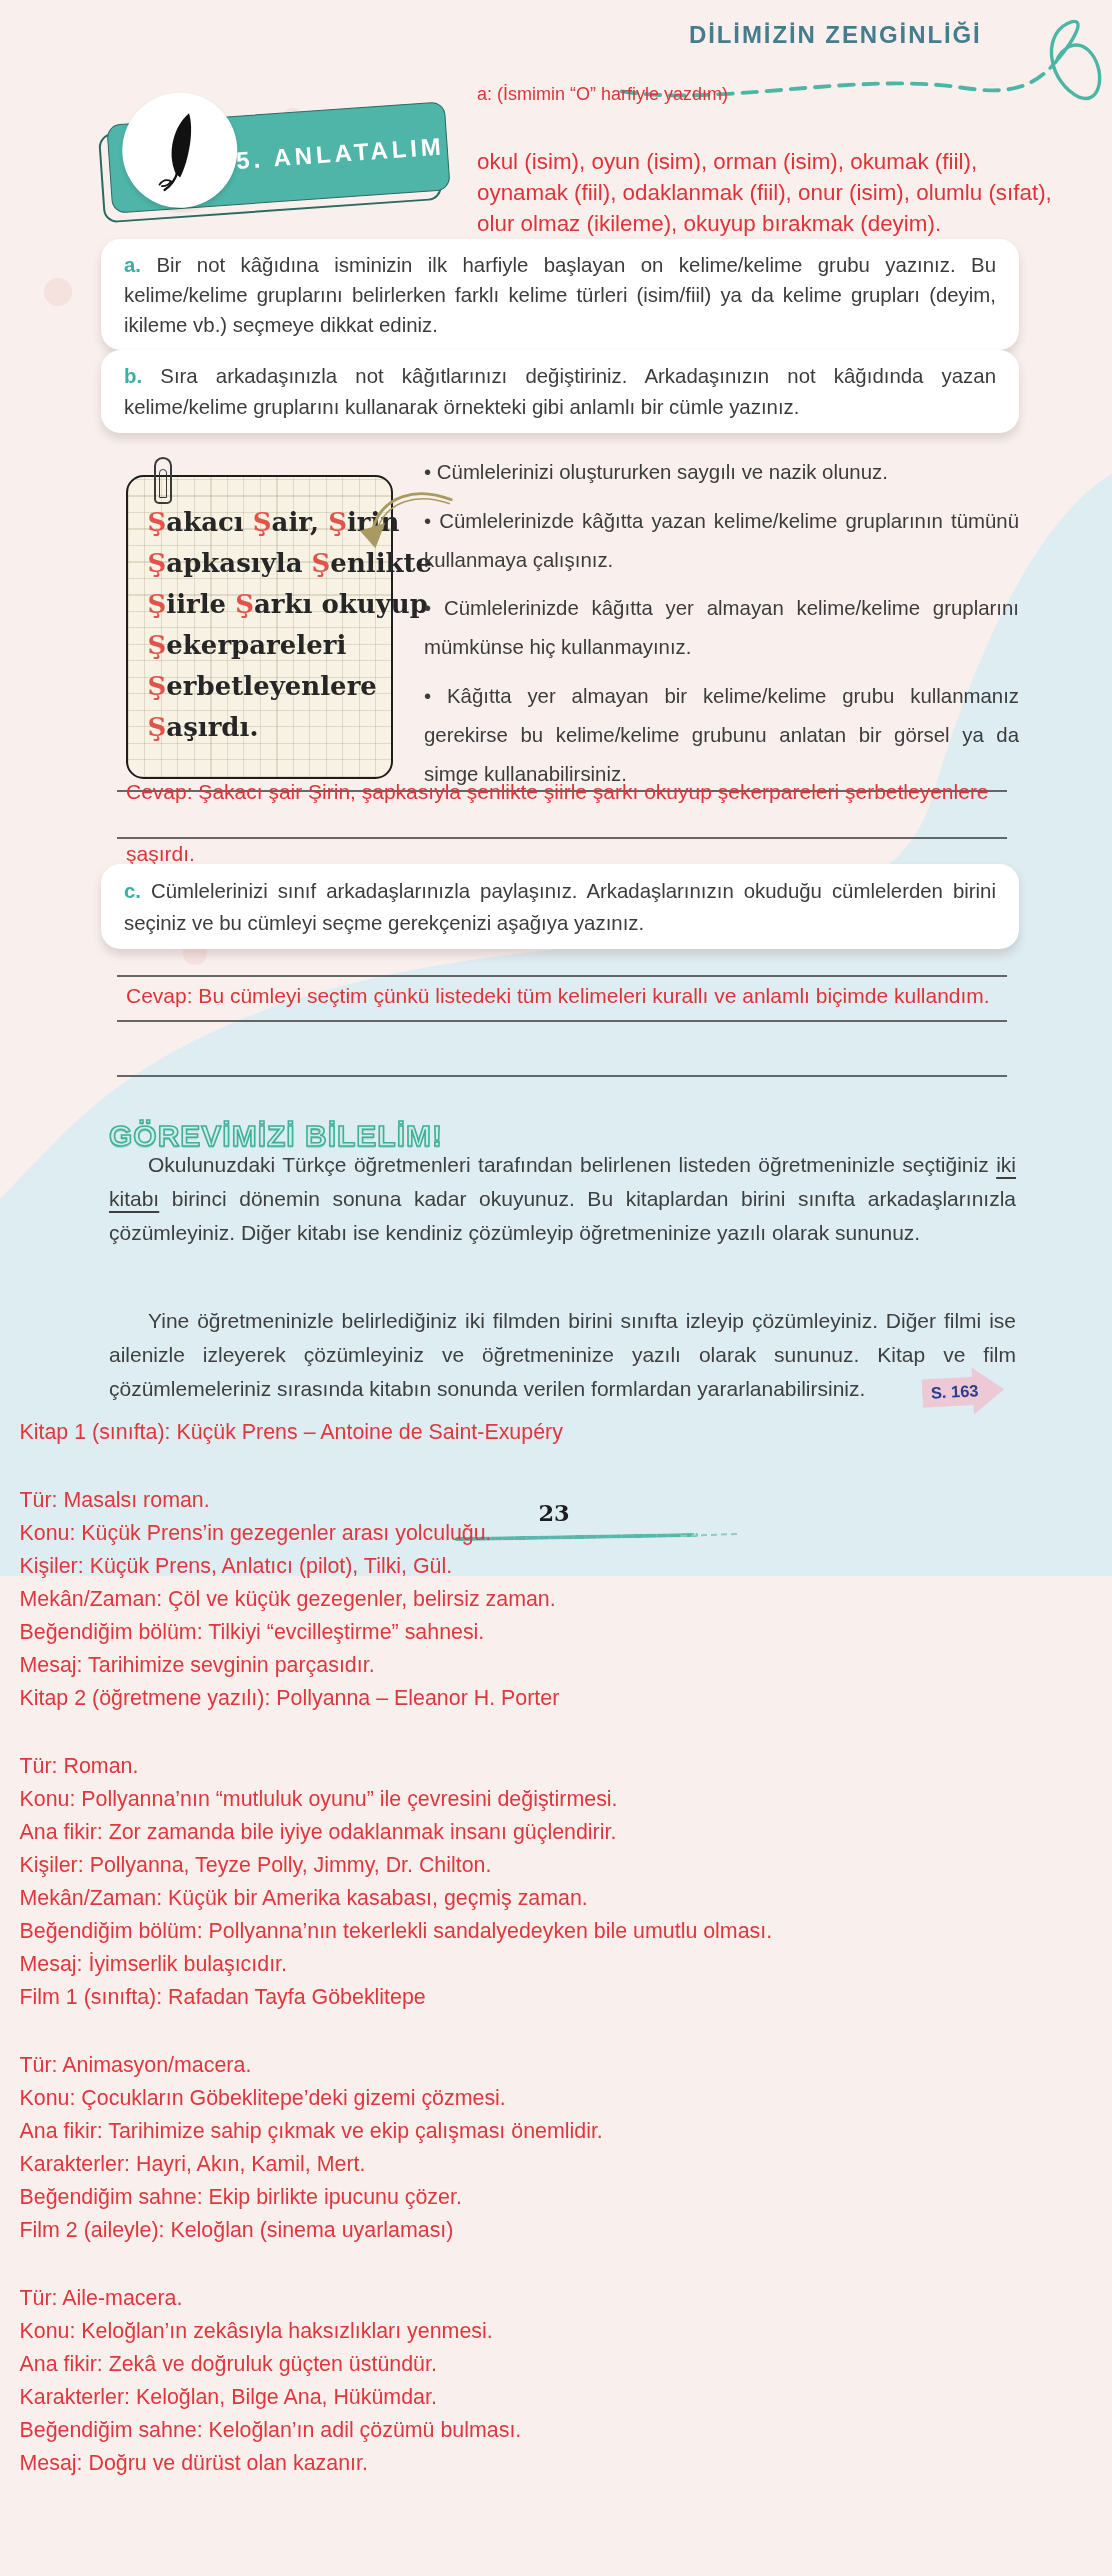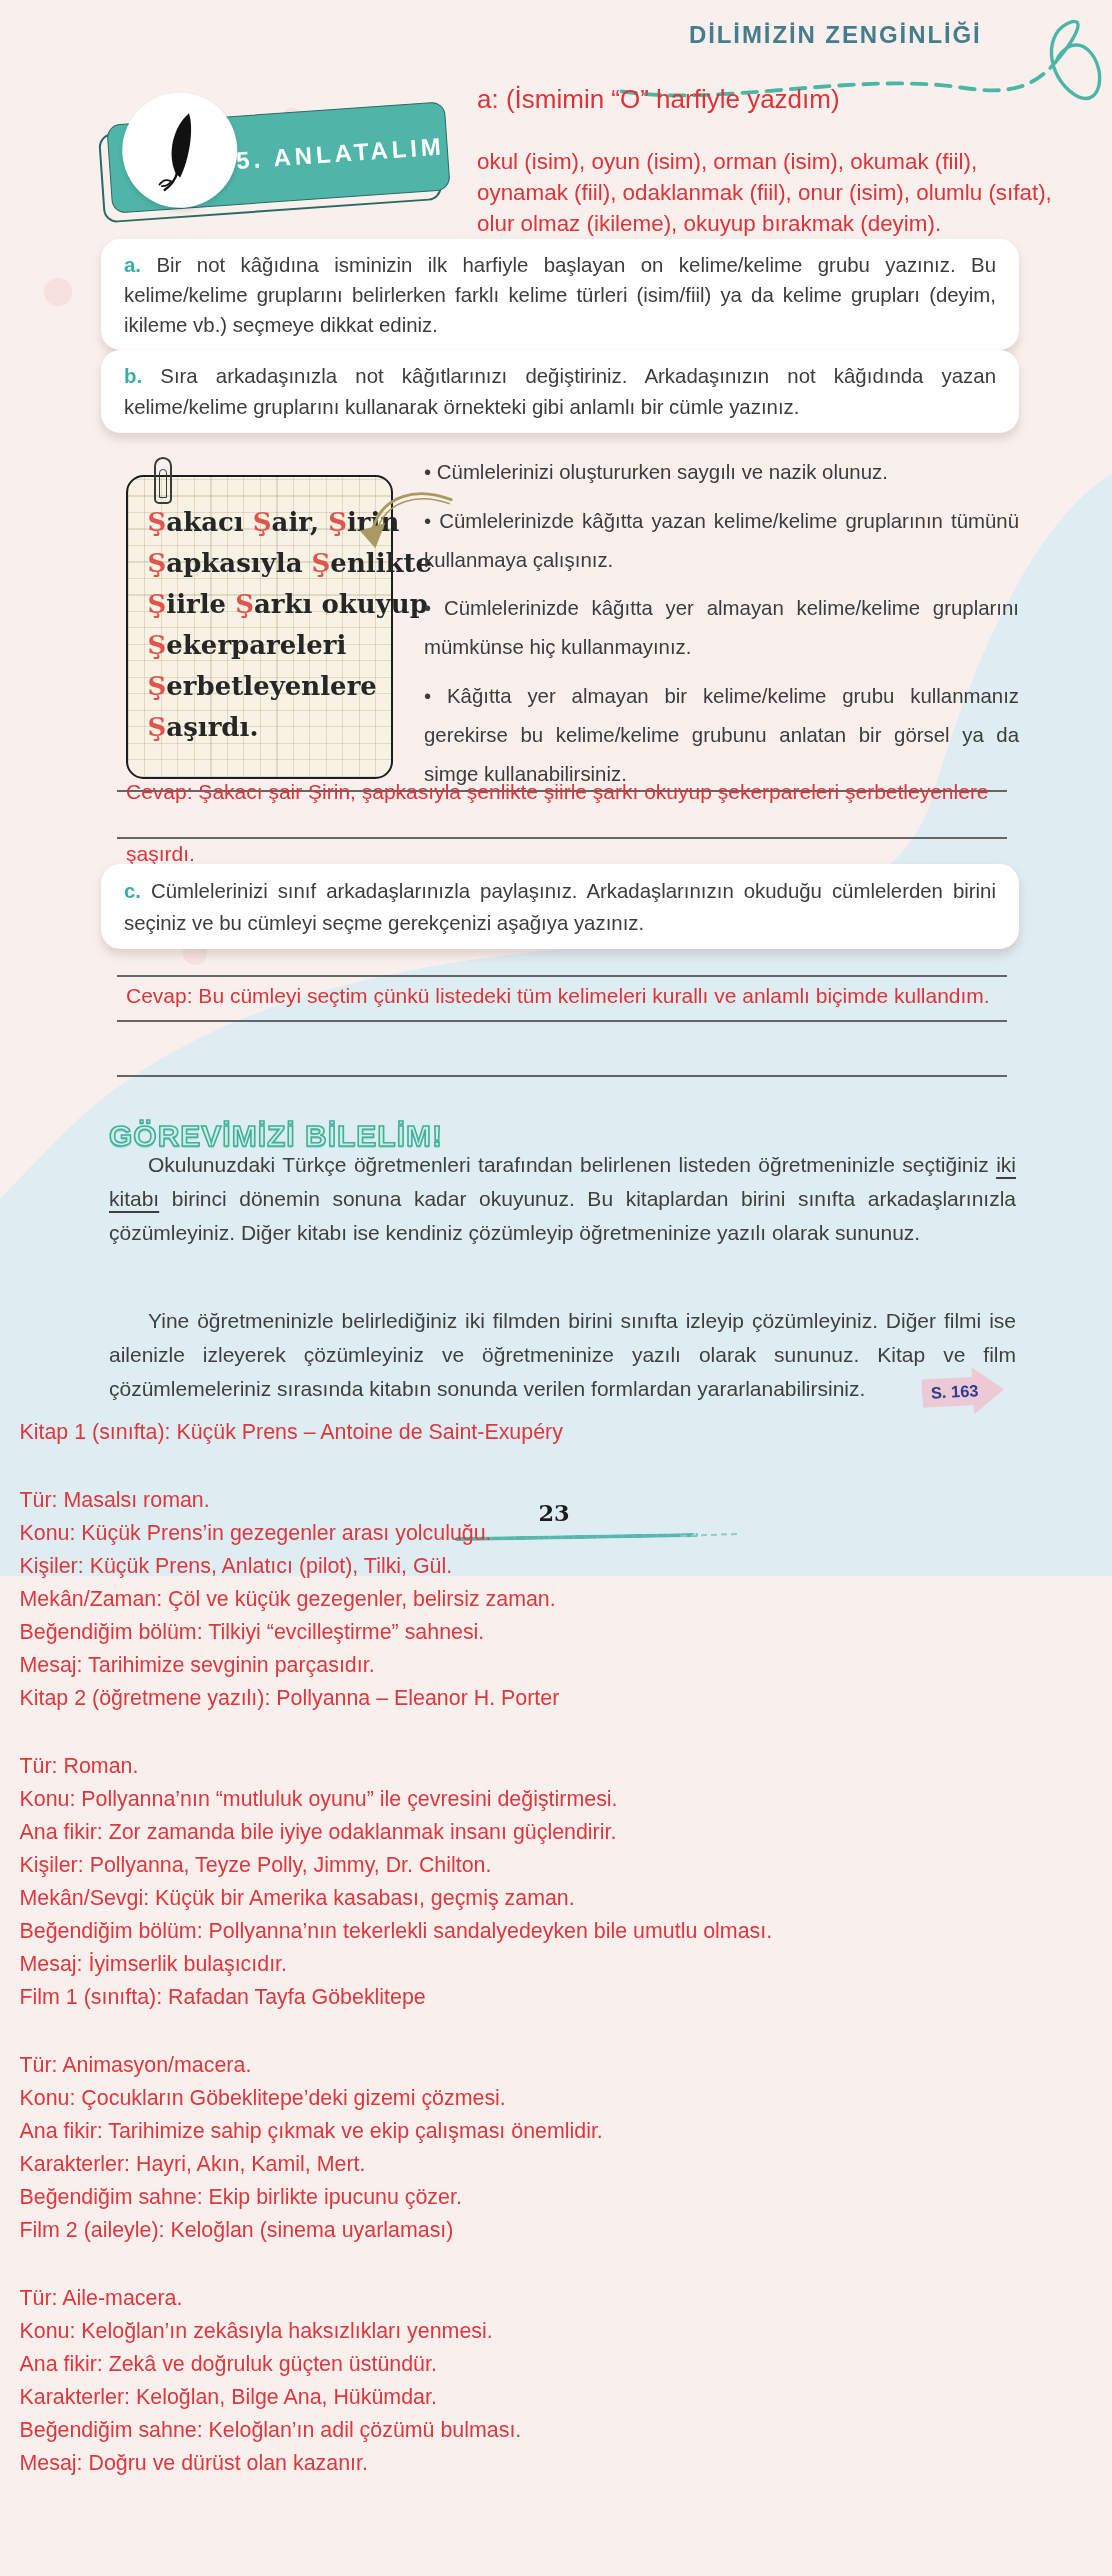--- a/index.html
+++ b/index.html
@@ -18,21 +18,21 @@
   svg { display: block; }
 
   
   .header-title {
     left: 689px; top: 21.4px; width: 321px;
     color: #447d8e; font-size: 24px; font-weight: bold; letter-spacing: 1.9px;
     white-space: nowrap;
   }
   .squiggle { left: 611px; top: 7.8px; }
 
-  .letter-note { left: 477px; top: 84px; color: #e03338; font-size: 26px; white-space: nowrap; }
+  .letter-note { left: 477px; top: 84px; color: #e03338; font-size: 18px; white-space: nowrap; }
 
   .word-list { left: 477px; top: 146px; color: #e03338; font-size: 22.4px; line-height: 31px; white-space: nowrap; }
 
   
   .badge-wrap { left: 109px; top: 113px; width: 339px; height: 89px; transform: rotate(-4deg); }
   .badge-ghost { left: -8.8px; top: 8.8px; width: 339px; height: 89px; border: 2.4px solid #2a6a62; border-radius: 13.6px; }
   .badge-bg { left: 0; top: 0; width: 339px; height: 89px; background: #4eb5a8; border: 1.9px solid #2a6a62; border-radius: 13.6px; }
   .badge-circle { left: 13.6px; top: -27px; width: 115px; height: 115px; background: #fff; border-radius: 50%;
                   box-shadow: 0 2.9px 5.8px rgba(0,0,0,.12); display:flex; align-items:center; justify-content:center; }
   .badge-label { left: 134px; top: 0; width: 195px; height: 89px; display:flex; align-items:center; justify-content:center;
@@ -226,21 +226,21 @@
         </div>
       </div>
 
       <div class="entry">
         <div class="entry-title">Kitap 2 (öğretmene yazılı): Pollyanna – Eleanor H. Porter</div>
         <div class="entry-details">
           <div class="detail-line">Tür: Roman.</div>
           <div class="detail-line">Konu: Pollyanna’nın “mutluluk oyunu” ile çevresini değiştirmesi.</div>
           <div class="detail-line">Ana fikir: Zor zamanda bile iyiye odaklanmak insanı güçlendirir.</div>
           <div class="detail-line">Kişiler: Pollyanna, Teyze Polly, Jimmy, Dr. Chilton.</div>
-          <div class="detail-line">Mekân/Sevgi: Küçük bir Amerika kasabası, geçmiş zaman.</div>
+          <div class="detail-line">Mekân/Zaman: Küçük bir Amerika kasabası, geçmiş zaman.</div>
           <div class="detail-line">Beğendiğim bölüm: Pollyanna’nın tekerlekli sandalyedeyken bile umutlu olması.</div>
           <div class="detail-line">Mesaj: İyimserlik bulaşıcıdır.</div>
         </div>
       </div>
 
       <div class="entry">
         <div class="entry-title">Film 1 (sınıfta): Rafadan Tayfa Göbeklitepe</div>
         <div class="entry-details">
           <div class="detail-line">Tür: Animasyon/macera.</div>
           <div class="detail-line">Konu: Çocukların Göbeklitepe’deki gizemi çözmesi.</div>

